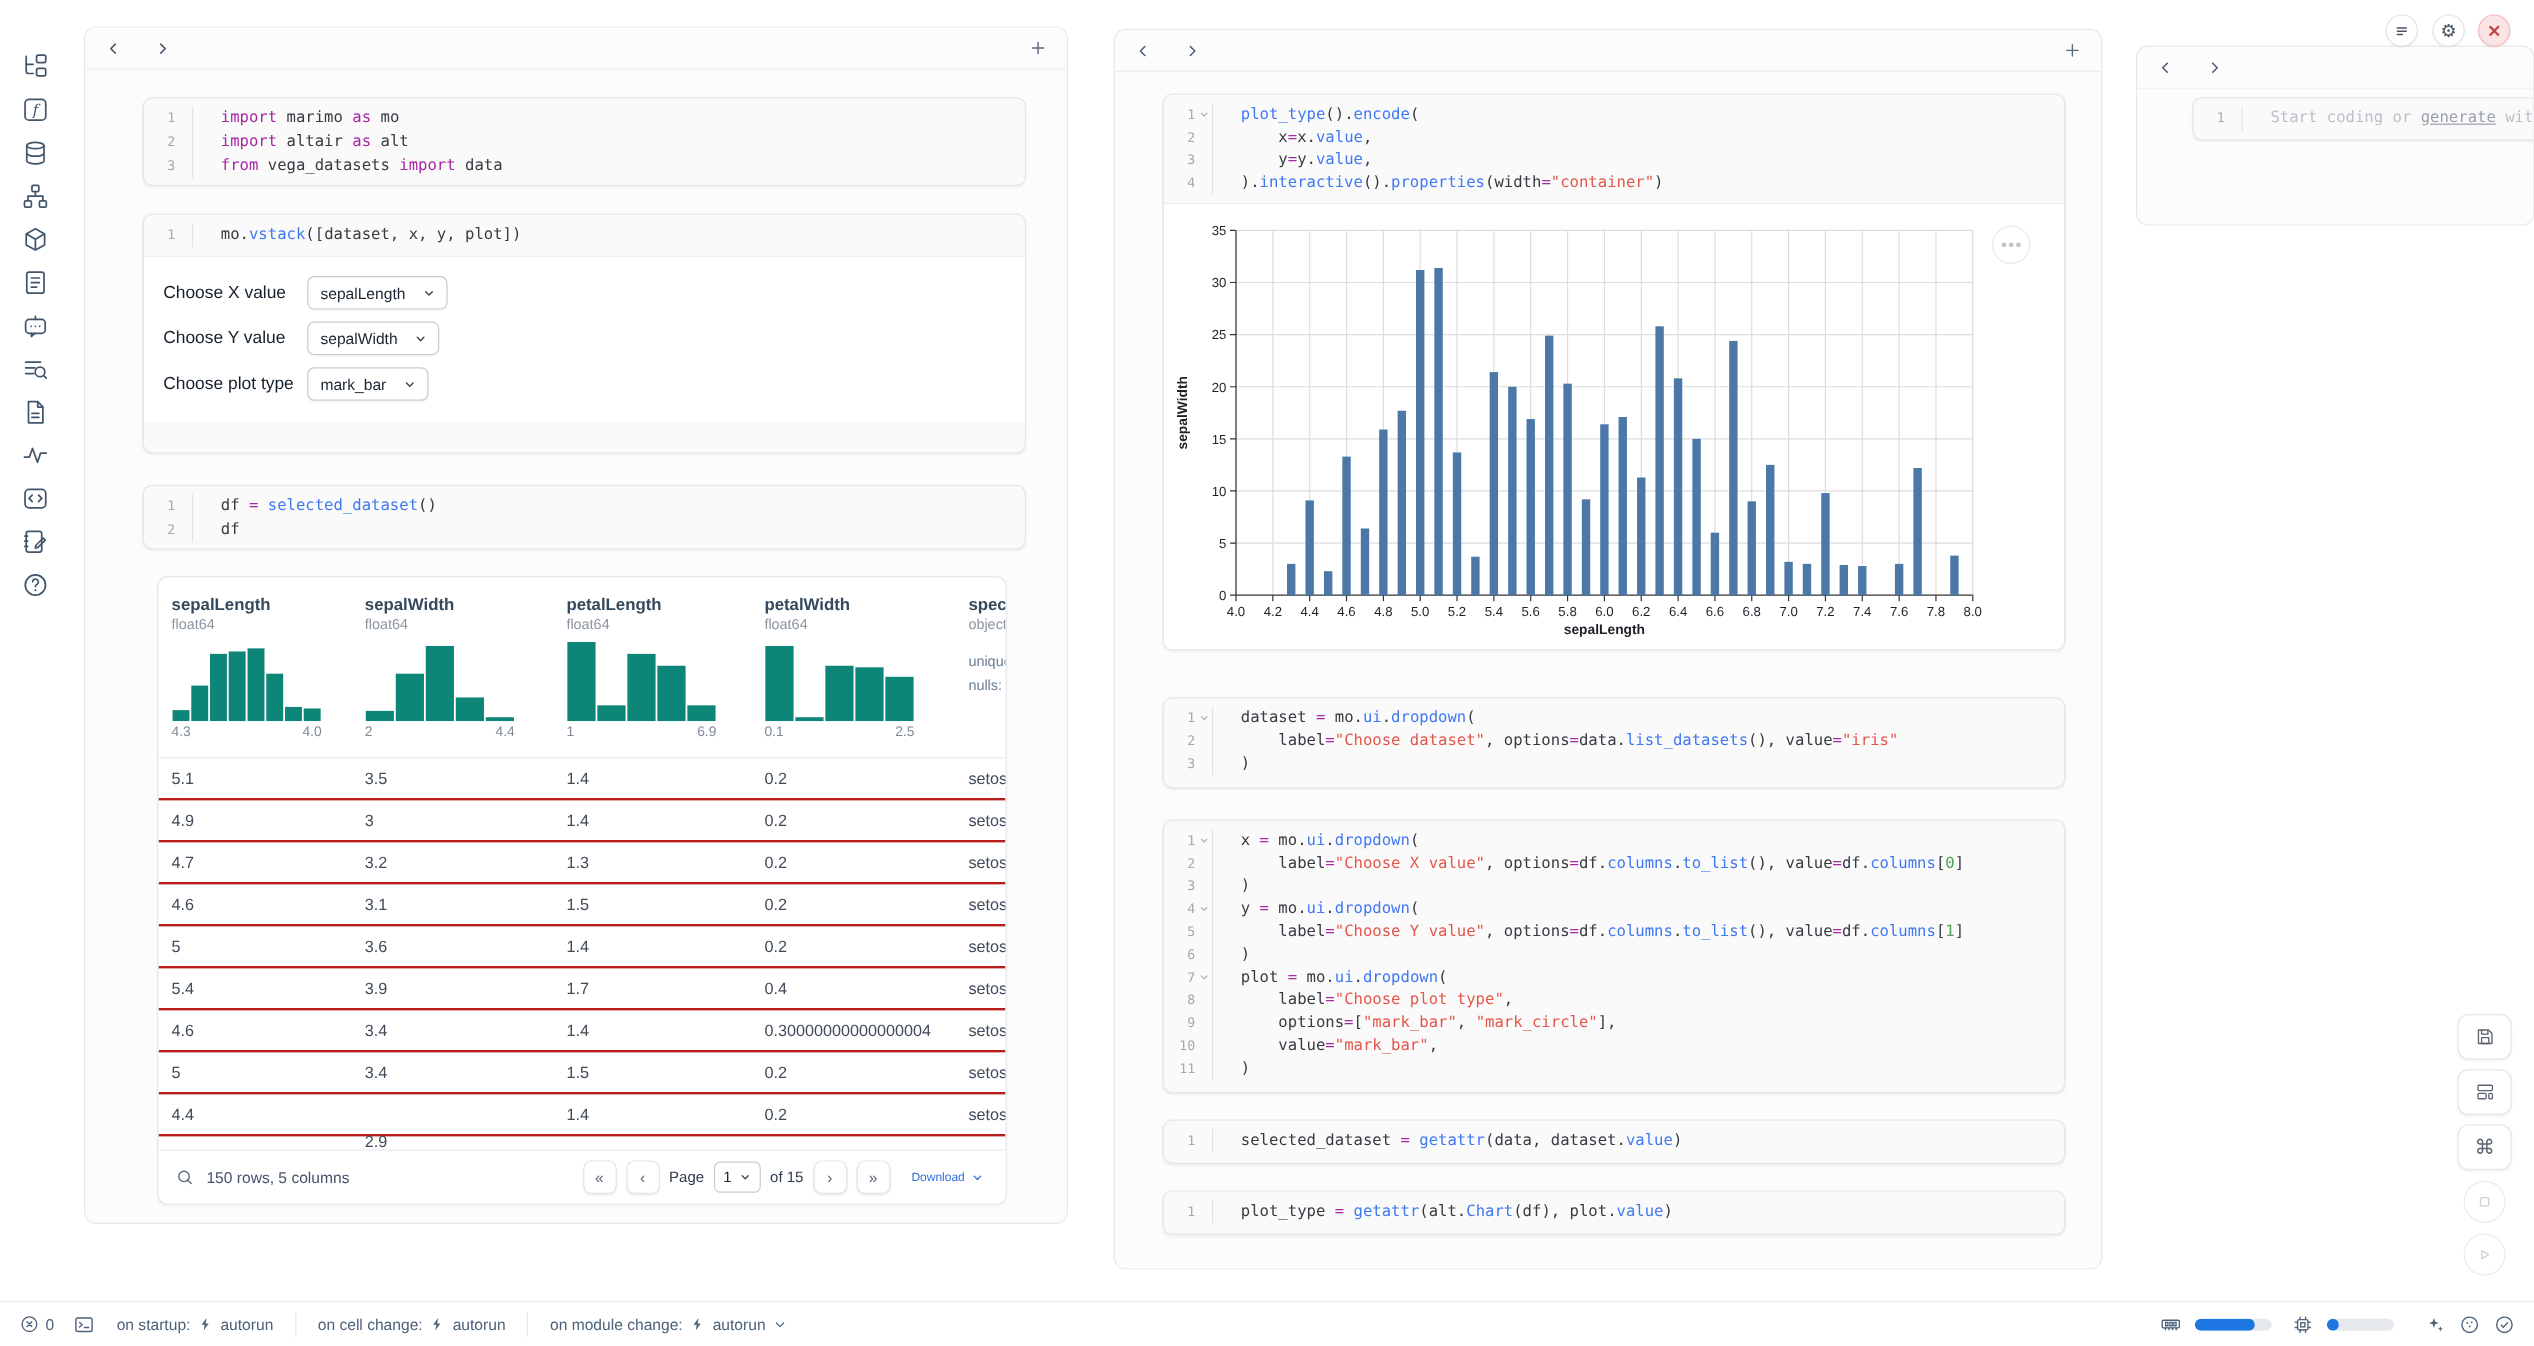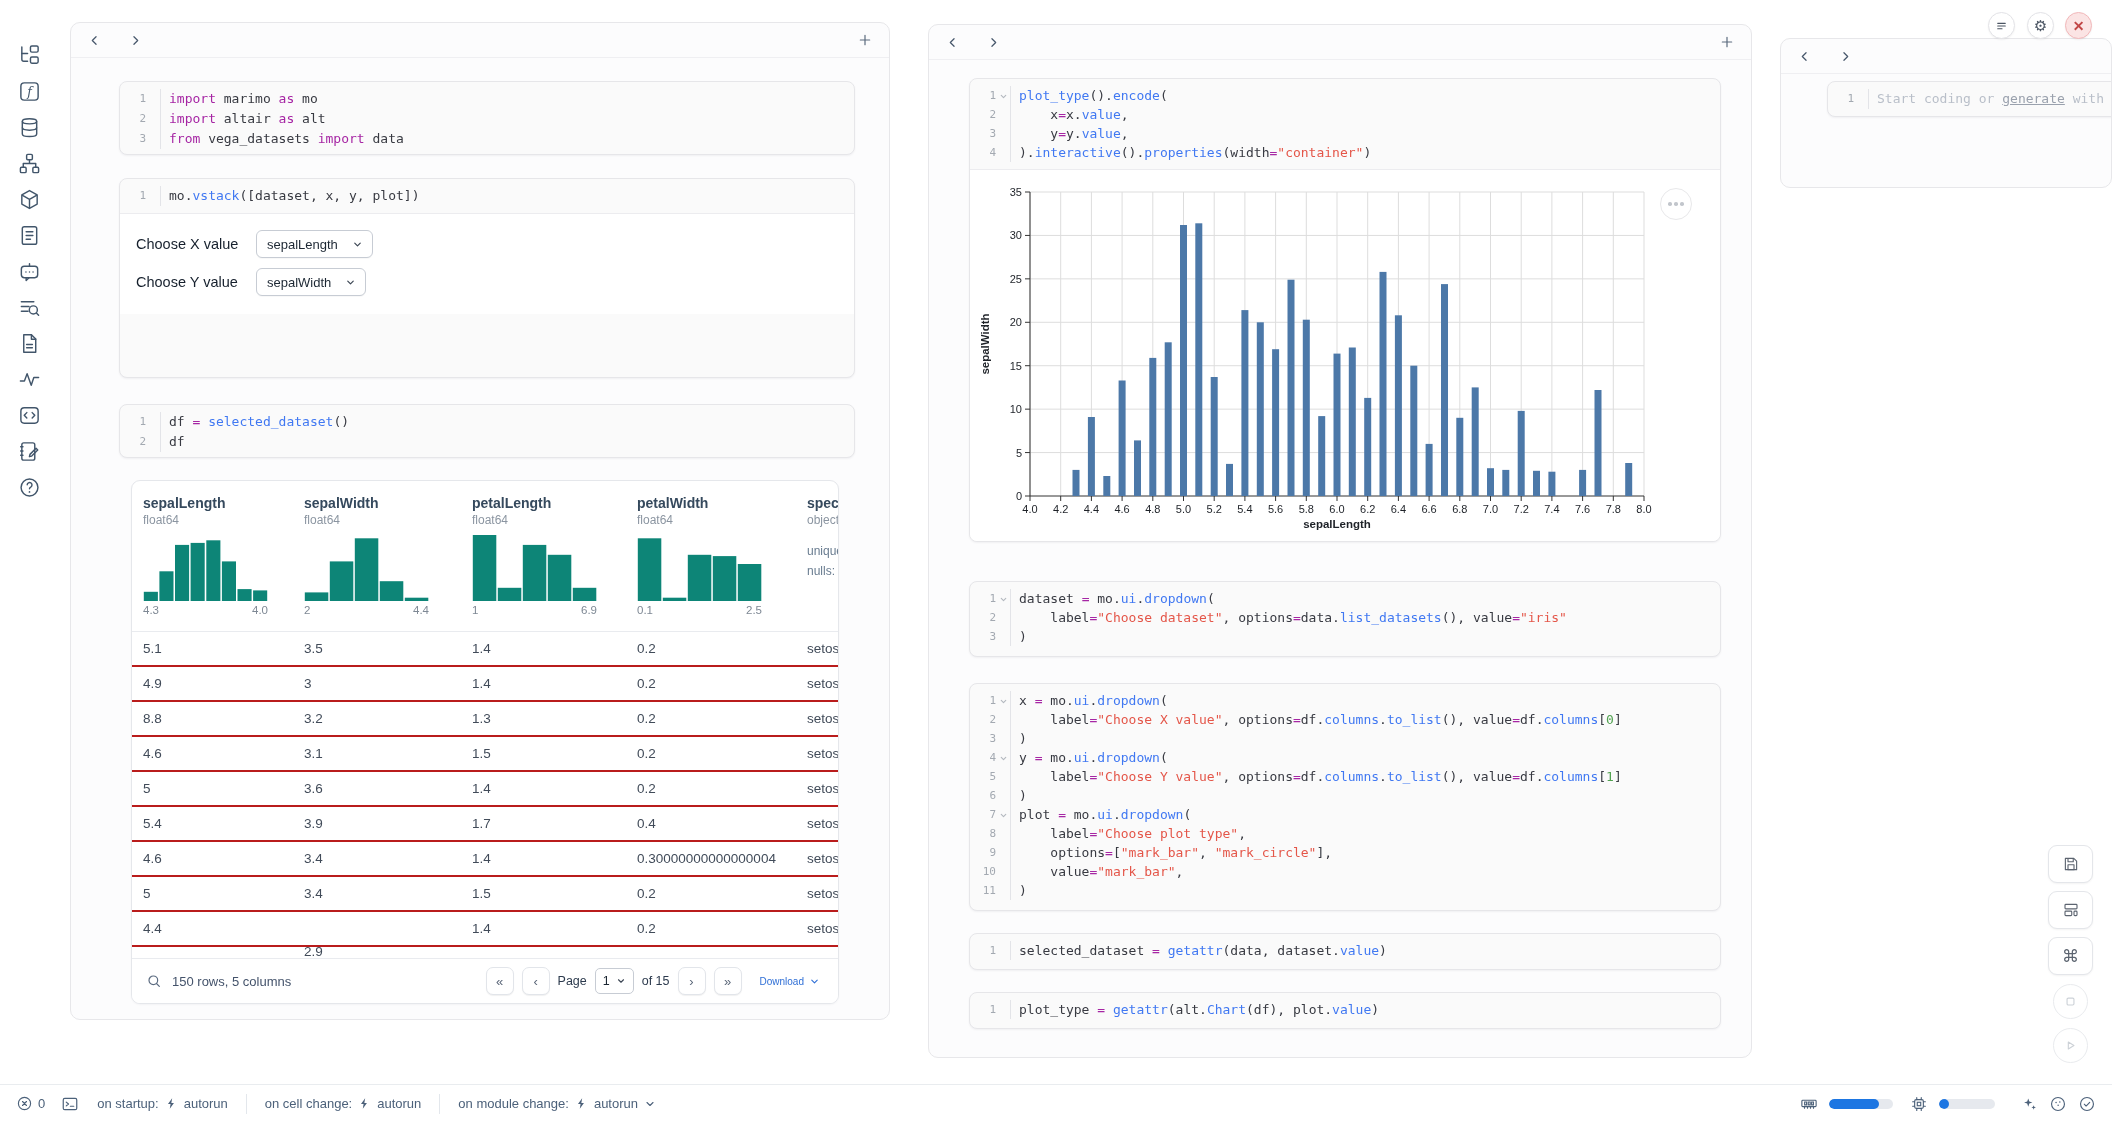--- a/index.html
+++ b/index.html
@@ -29,21 +29,21 @@
   .c-m4{left:40px;top:908px;width:752px;height:37px}
   .c-m5{left:40px;top:967px;width:752px;height:37px}
   .c-r1{left:46px;top:42px;width:420px;height:36px}
   
   .codeblock{padding:7px 0;font-family:"DejaVu Sans Mono",monospace;font-size:13px;}
   .cline{display:flex;align-items:center;height:20px;line-height:20px;white-space:pre;}
   .lh19 .cline{height:19px;line-height:19px}
   .gut{flex:0 0 26px;text-align:right;color:#a3a9b1;font-size:11px;}
   .fold{flex:0 0 14px;text-align:center;color:#b3b8bf;}
   .fold svg{display:inline-block;vertical-align:middle}
-  .ctext{border-left:1px solid #e3e4e8;padding-left:8px;flex:1;overflow:hidden}
+  .ctext{border-left:1px solid #e3e4e8;padding-left:23px;flex:1;overflow:hidden}
   .tk-kw{color:#a626a4}.tk-fn{color:#4078f2}.tk-str{color:#e45649}
   .tk-num{color:#50a14f}.tk-op{color:#a626a4}.tk-pl{color:#383a42}
   .tk-ph{color:#b9bfc9}.tk-phu{color:#9aa1ad;text-decoration:underline}
   .cell-output{background:#fff;border-top:1px solid #ececef;}
   
   .controls{padding:16px 16px 8px 16px}
   .ctl-row{display:flex;align-items:center;margin-bottom:10px;height:28px}
   .ctl-label{width:120px;font-size:14.5px;color:#16202d}
   .sel{display:inline-flex;align-items:center;gap:14px;background:#fff;border:1px solid #c7ccd4;border-radius:6px;height:28px;
        padding:0 9px 0 10px;font-size:13px;color:#1c2733;cursor:pointer;box-sizing:border-box;box-shadow:0 1px 1px rgba(0,0,0,.03);}
@@ -231,20 +231,31 @@
             <span class="ctl-label">Choose Y value</span>
             <span class="sel">
               <span>sepalWidth</span>
               <span>
                 <svg width="11" height="11" viewBox="0 0 24 24" fill="none" stroke="currentColor" stroke-width="2.6" stroke-linecap="round" stroke-linejoin="round">
                   <path d="m6 9 6 6 6-6"></path>
                 </svg>
               </span>
             </span>
           </div>
+          <div class="ctl-row">
+            <span class="ctl-label">Choose plot type</span>
+            <span class="sel">
+              <span>mark_bar</span>
+              <span>
+                <svg width="11" height="11" viewBox="0 0 24 24" fill="none" stroke="currentColor" stroke-width="2.6" stroke-linecap="round" stroke-linejoin="round">
+                  <path d="m6 9 6 6 6-6"></path>
+                </svg>
+              </span>
+            </span>
+          </div>
         </div>
     </div>
   </div>
 
   <div class="cell c-l3">
     <div class="codeblock">
         <div class="cline"><span class="gut">1</span><span class="fold"></span><span class="ctext"><span class="tk-pl">df </span><span class="tk-op">=</span><span class="tk-pl"> </span><span class="tk-fn">selected_dataset</span><span class="tk-pl">()</span></span></div>
         <div class="cline"><span class="gut">2</span><span class="fold"></span><span class="ctext"><span class="tk-pl">df</span></span></div>
       </div>
   </div>
@@ -340,21 +351,21 @@
           <div class="td" style="width: 230px;">setosa</div>
         </div>
         <div class="tr">
           <div class="td" style="width: 161px;">4.9</div>
           <div class="td" style="width: 168px;">3</div>
           <div class="td" style="width: 165px;">1.4</div>
           <div class="td" style="width: 170px;">0.2</div>
           <div class="td" style="width: 230px;">setosa</div>
         </div>
         <div class="tr">
-          <div class="td" style="width: 161px;">8.8</div>
+          <div class="td" style="width: 161px;">4.7</div>
           <div class="td" style="width: 168px;">3.2</div>
           <div class="td" style="width: 165px;">1.3</div>
           <div class="td" style="width: 170px;">0.2</div>
           <div class="td" style="width: 230px;">setosa</div>
         </div>
         <div class="tr">
           <div class="td" style="width: 161px;">4.6</div>
           <div class="td" style="width: 168px;">3.1</div>
           <div class="td" style="width: 165px;">1.5</div>
           <div class="td" style="width: 170px;">0.2</div>

